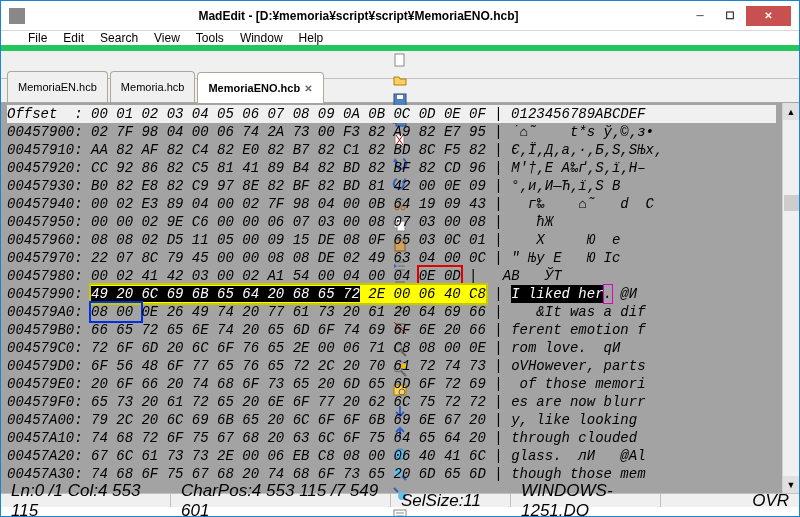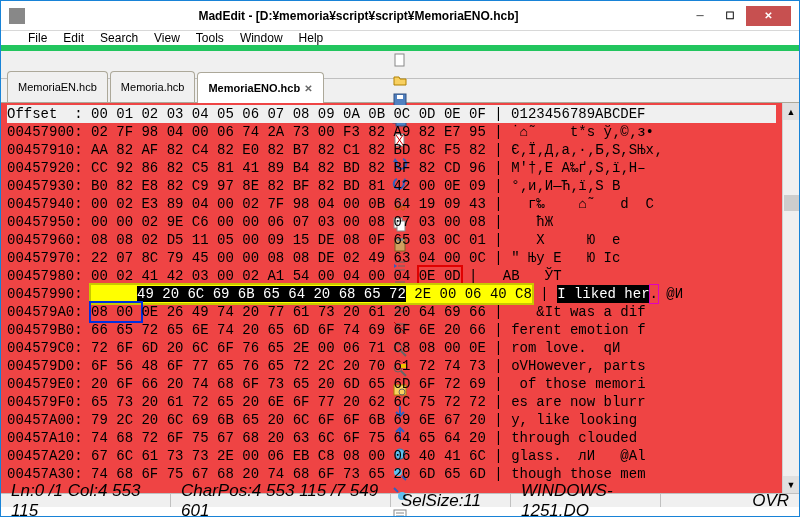--- a/index.html
+++ b/index.html
@@ -12,32 +12,32 @@
   .titlebar .winbtn.close { background: #c75050; color: #fff; width: 45px; }
   .menubar { height: 20px; background: #fff; display: flex; align-items: center; padding: 0 19px; border-bottom: 6px solid #22c55e; }
   .menubar .menuitem { padding: 2px 8px; cursor: default; }
   .toolbar { height: 28px; background: #f0f0f0; border-bottom: 1px solid #c0c0c0; display: flex; align-items: center; padding: 0 4px; gap: 2px; flex-direction: column; }
   .toolbar .tbtn { width: 20px; height: 20px; display: flex; align-items: center; justify-content: center; border: 1px solid transparent; }
   .toolbar .sep { width: 1px; height: 18px; background: #c0c0c0; margin: 0 2px; }
   .tabs { height: 24px; background: #f0f0f0; display: flex; align-items: flex-end; padding: 0 6px; border-bottom: 1px solid #aca899; }
   .tab { padding: 9px 10px; border: 1px solid #aca899; border-bottom: none; border-radius: 4px 4px 0 0; background: #f0f0f0; margin-right: 2px; font-size: 11px; display: flex; align-items: center; gap: 4px; }
   .tab.active { background: #fff; font-weight: bold; position: relative; top: 1px; }
   .tab .x { font-size: 10px; color: #666; }
-  .editor { height: 390px; background: #ef4444; overflow: hidden; display: flex; }
+  .editor { height: 390px; background: #a3a3a3; overflow: hidden; display: flex; font-style: italic; }
   .hexarea { flex: 1; font-family: "Courier New", monospace; font-size: 14px; white-space: pre; padding: 2px 6px; line-height: 18px; color: #000; }
   .hexarea .hdr { background: #f0f0f0; }
   .hexarea .row { display: flex; }
   .hexarea .offs { color: #000; }
   .scrollbar { width: 17px; background: #f0f0f0; border-left: 1px solid #d0d0d0; position: relative; }
   .scrollbar .up, .scrollbar .down { height: 17px; background: #e0e0e0; display:flex; align-items:center; justify-content:center; font-size:9px; }
   .scrollbar .down { position: absolute; bottom: 0; width: 100%; }
   .scrollbar .thumb { position: absolute; top: 92px; width: 15px; left: 1px; height: 16px; background: #cdcdcd; }
   .statusbar { height: 14px; background: #f0f0f0; border-top: 1px solid #c0c0c0; display: flex; align-items: center; font-size: 17px; font-style: italic; }
   .statusbar .cell { padding: 0 10px; border-right: 1px solid #c0c0c0; height: 100%; display: flex; align-items: center; }
-  .hl-yellow { background: #ffff00; outline: 2px solid #c8c800; padding-left: 46px; }
+  .hl-yellow { background: #ffff00; outline: 2px solid #c8c800; }
   .hl-sel { background: #000; color: #fff; }
   .box-red { outline: 2px solid #e00000; }
   .box-blue { outline: 2px solid #0030e0; }
   .box-mag { outline: 1px solid #e000c0; }
   svg { display: block; }
 </style>
 </head>
 <body>
 
 <div class="titlebar">

